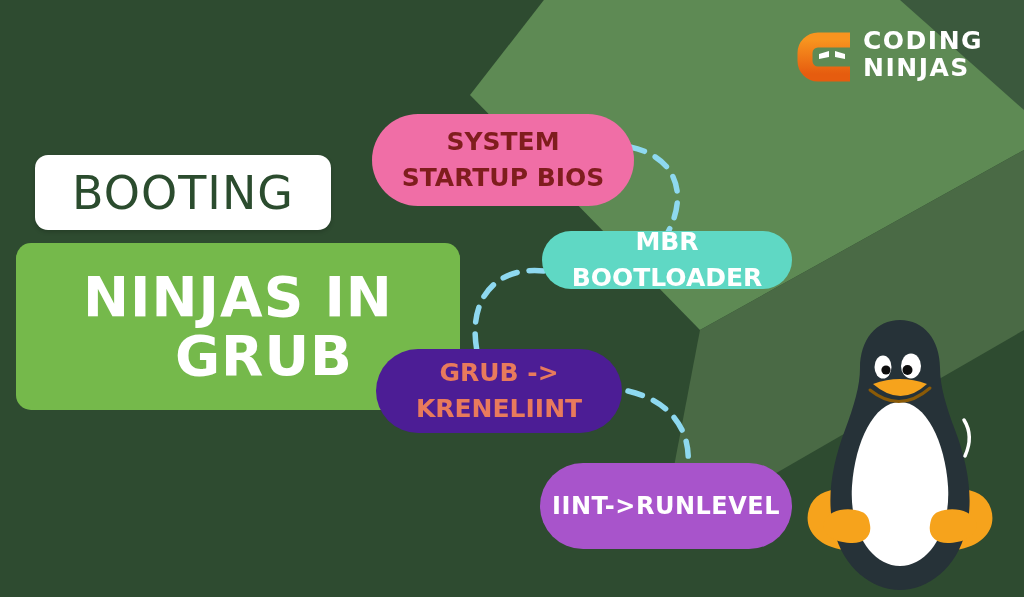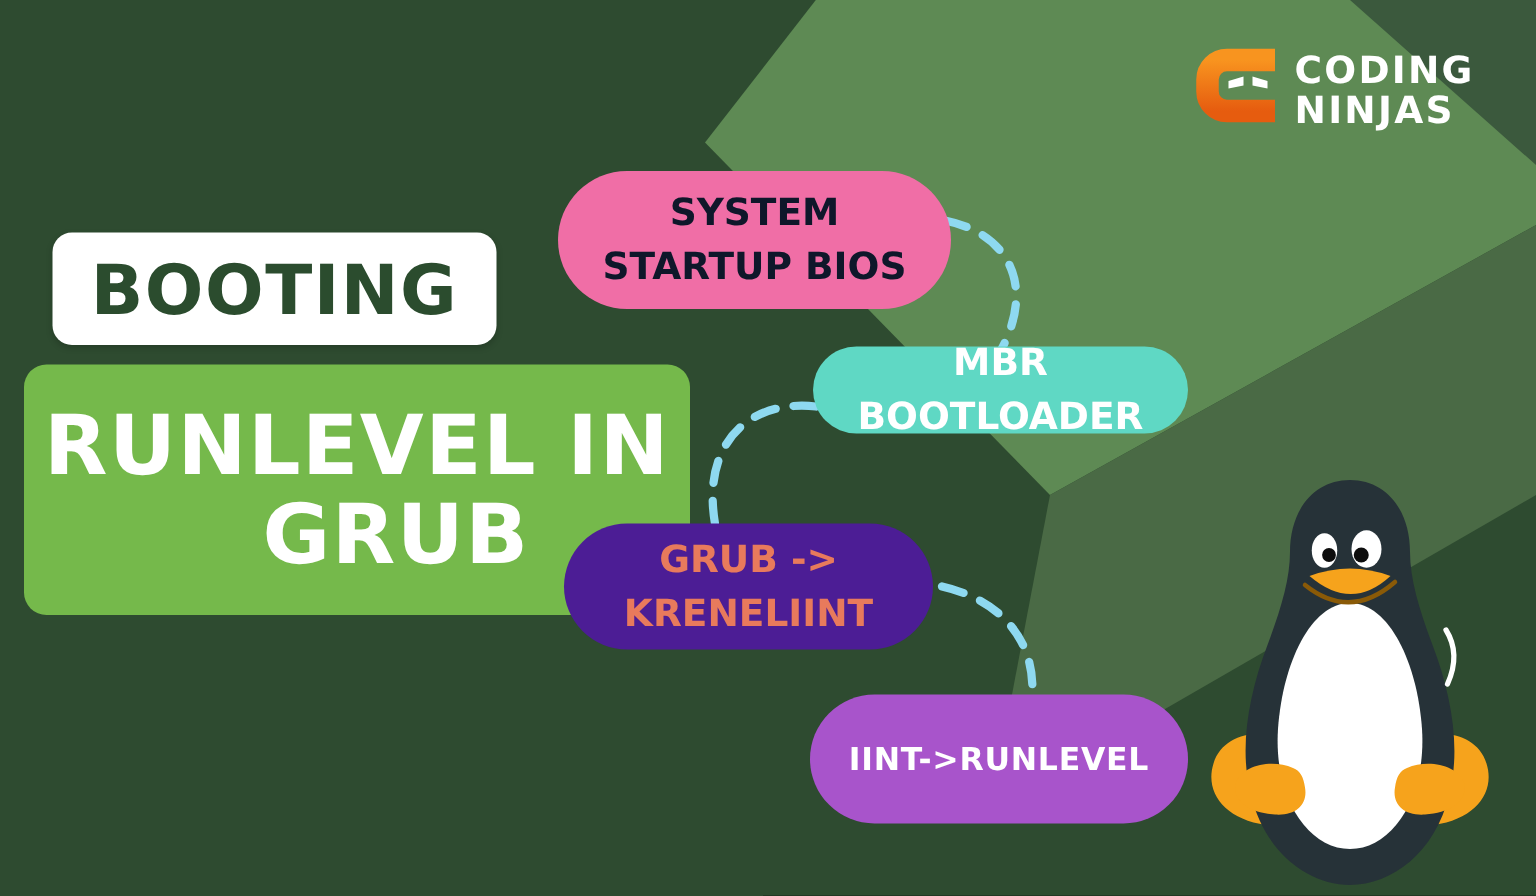--- a/index.html
+++ b/index.html
@@ -8,50 +8,50 @@
     font-family:"DejaVu Sans","Liberation Sans",sans-serif;
     -webkit-font-smoothing:antialiased;
   }
   .abs{position:absolute;}
   svg{display:block;}
 
   
   .bg{position:absolute;inset:0;}
 
   
-  .brand{position:absolute;left:794px;top:27px;display:flex;align-items:flex-end;gap:9px;}
+  .brand{position:absolute;left:794px;top:27px;display:flex;align-items:flex-start;gap:9px;}
   .brand-icon{width:60px;height:60px;}
   .brand-text{color:#ffffff;font-weight:800;font-size:25px;line-height:27px;letter-spacing:1.5px;}
 
   
   .booting-box{
     position:absolute;left:35px;top:155px;width:296px;height:75px;
     background:#ffffff;border-radius:13px;
     display:flex;align-items:center;justify-content:center;
     box-shadow:0 2px 4px rgba(0,0,0,.18);
   }
-  .booting-box span{font-size:46px;font-weight:700;color:#2b4c2e;letter-spacing:1px;}
+  .booting-box span{font-size:46px;font-weight:400;color:#2b4c2e;letter-spacing:1px;}
   .process-box{
     position:absolute;left:16px;top:243px;width:444px;height:167px;
     background:#75b94b;border-radius:15px;
     display:flex;flex-direction:column;align-items:center;justify-content:center;
     color:#ffffff;font-weight:800;font-size:55px;line-height:1.07;letter-spacing:1px;
   }
   .process-line2{transform:translateX(26px);}
 
   
   .pill{
     position:absolute;display:flex;flex-direction:column;align-items:center;justify-content:center;
     font-weight:700;text-align:center;line-height:1.45;
   }
   .pill span{display:block;}
-  .pill-bios{left:372px;top:114px;width:262px;height:92px;border-radius:46px;background:#f06ea6;color:#0f172a;font-size:25px;text-align:right;}
+  .pill-bios{left:372px;top:114px;width:262px;height:92px;border-radius:46px;background:#f06ea6;color:#7f1d1d;font-size:25px;text-align:right;}
   .pill-mbr{left:542px;top:231px;width:250px;height:58px;border-radius:41px;background:#5fd8c4;color:#ffffff;font-size:25px;}
   .pill-grub{left:376px;top:349px;width:246px;height:84px;border-radius:42px;background:#4c1d95;color:#e87a5c;font-size:25px;}
-  .pill-init{left:540px;top:463px;width:252px;height:86px;border-radius:43px;background:#a854cb;color:#ffffff;font-size:21px;letter-spacing:.5px;}
+  .pill-init{left:540px;top:463px;width:252px;height:86px;border-radius:43px;background:#a854cb;color:#ffffff;font-size:24px;letter-spacing:.5px;}
 
   .overlay{position:absolute;inset:0;pointer-events:none;}
 </style>
 </head>
 <body>
 
 <div class="stage">
 
   <svg class="bg" width="1024" height="597" viewBox="0 0 1024 597" preserveAspectRatio="none">
     <rect x="0" y="0" width="1024" height="597" fill="#2e4b30"></rect>
@@ -75,21 +75,21 @@
     <div class="brand-text">
       <div>CODING</div>
       <div>NINJAS</div>
     </div>
   </div>
 
   <div class="booting-box">
     <span>BOOTING</span>
   </div>
   <div class="process-box">
-    <div>RUNLEVEL IN</div>
+    <div>NINJAS IN</div>
     <div class="process-line2">GRUB</div>
   </div>
 
   <svg class="overlay" width="1024" height="597" viewBox="0 0 1024 597">
     <g fill="none" stroke="#8ed9f0" stroke-width="5.5" stroke-linecap="round" stroke-dasharray="15 12">
       <path d="M630 147 C674 156 690 192 667 234"></path>
       <path d="M544 271 C498 266 467 297 477 351"></path>
       <path d="M628 391 C668 400 691 428 688 465"></path>
     </g>
   </svg>

